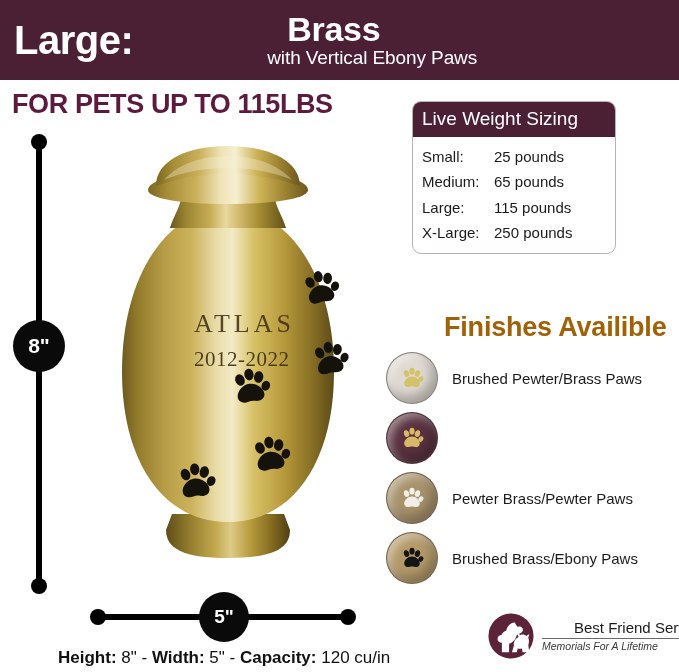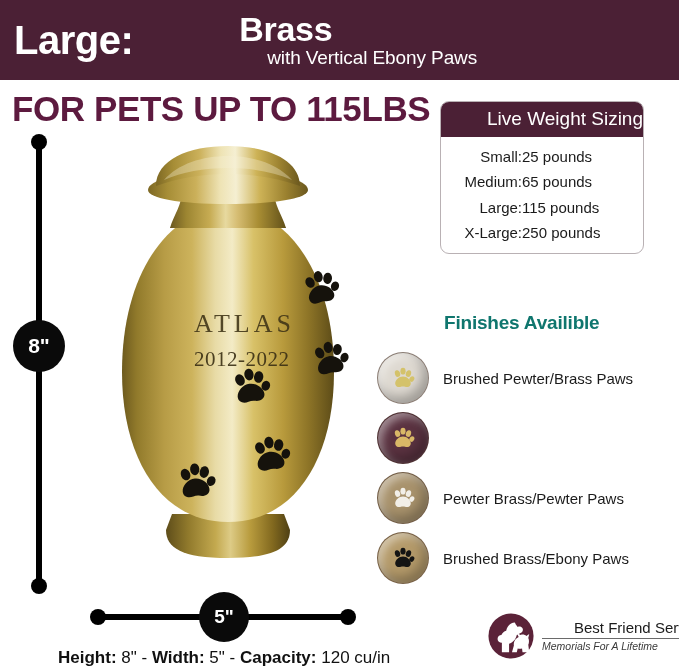--- a/index.html
+++ b/index.html
@@ -22,61 +22,60 @@
     font-size: 40px; font-weight: bold;
     letter-spacing: -0.5px;
     margin-left: 14px;
     line-height: 1;
   }
   .header-right {
     margin-left: 106px;
     color: #ffffff;
     line-height: 1.05;
   }
-  .header-title { font-size: 34px; font-weight: bold; letter-spacing: -0.3px; }
+  .header-title { font-size: 34px; font-weight: bold; letter-spacing: -0.3px; margin-left: 48px; }
   .header-sub { font-size: 19px; font-weight: normal; letter-spacing: -0.1px; margin-top: 1px; margin-left: 28px;}
 
   
   .headline {
     position: absolute; left: 12px; top: 89px;
-    font-size: 35px; font-weight: bold;
+    font-size: 27px; font-weight: bold;
     color: #5d1a3f; letter-spacing: -0.4px;
   }
 
   
   .sizing-card {
-    position: absolute; left: 440px; top: 101px;
+    position: absolute; left: 412px; top: 101px;
     width: 204px;
     border: 1px solid #b9b1b4;
     border-radius: 9px;
     background: #fff;
     overflow: hidden;
-    text-align: right;
   }
   .sizing-head {
     background: #4b2035; color: #fff;
     font-size: 19px; font-weight: normal;
     padding: 6px 0 7px 9px;
   }
   .sizing-body { padding: 7px 0 8px 9px; }
   .sizing-row {
     display: flex; font-size: 15px; color: #1b1b1b;
     padding: 4px 0 4px 0; line-height: 1.15;
   }
   .sizing-label { width: 72px; flex: none; }
   .sizing-value { }
 
   
   .finishes-title {
     position: absolute; left: 444px; top: 312px;
-    font-size: 19px; font-weight: bold; color: #0f766e;
+    font-size: 27px; font-weight: bold; color: #a16207;
     letter-spacing: -0.2px;
   }
   .finish-row {
-    position: absolute; left: 377px;
+    position: absolute; left: 386px;
     display: flex; align-items: center; gap: 14px;
   }
   .swatch {
     width: 52px; height: 52px; border-radius: 50%;
     position: relative; flex: none;
     border: 1px solid rgba(70,50,40,.55);
     box-shadow: inset -5px -6px 11px rgba(0,0,0,.28),
                 inset 4px 4px 9px rgba(255,255,255,.45);
   }
   .swatch .paw { position: absolute; left: 50%; top: 50%; transform: translate(-50%,-50%); }

